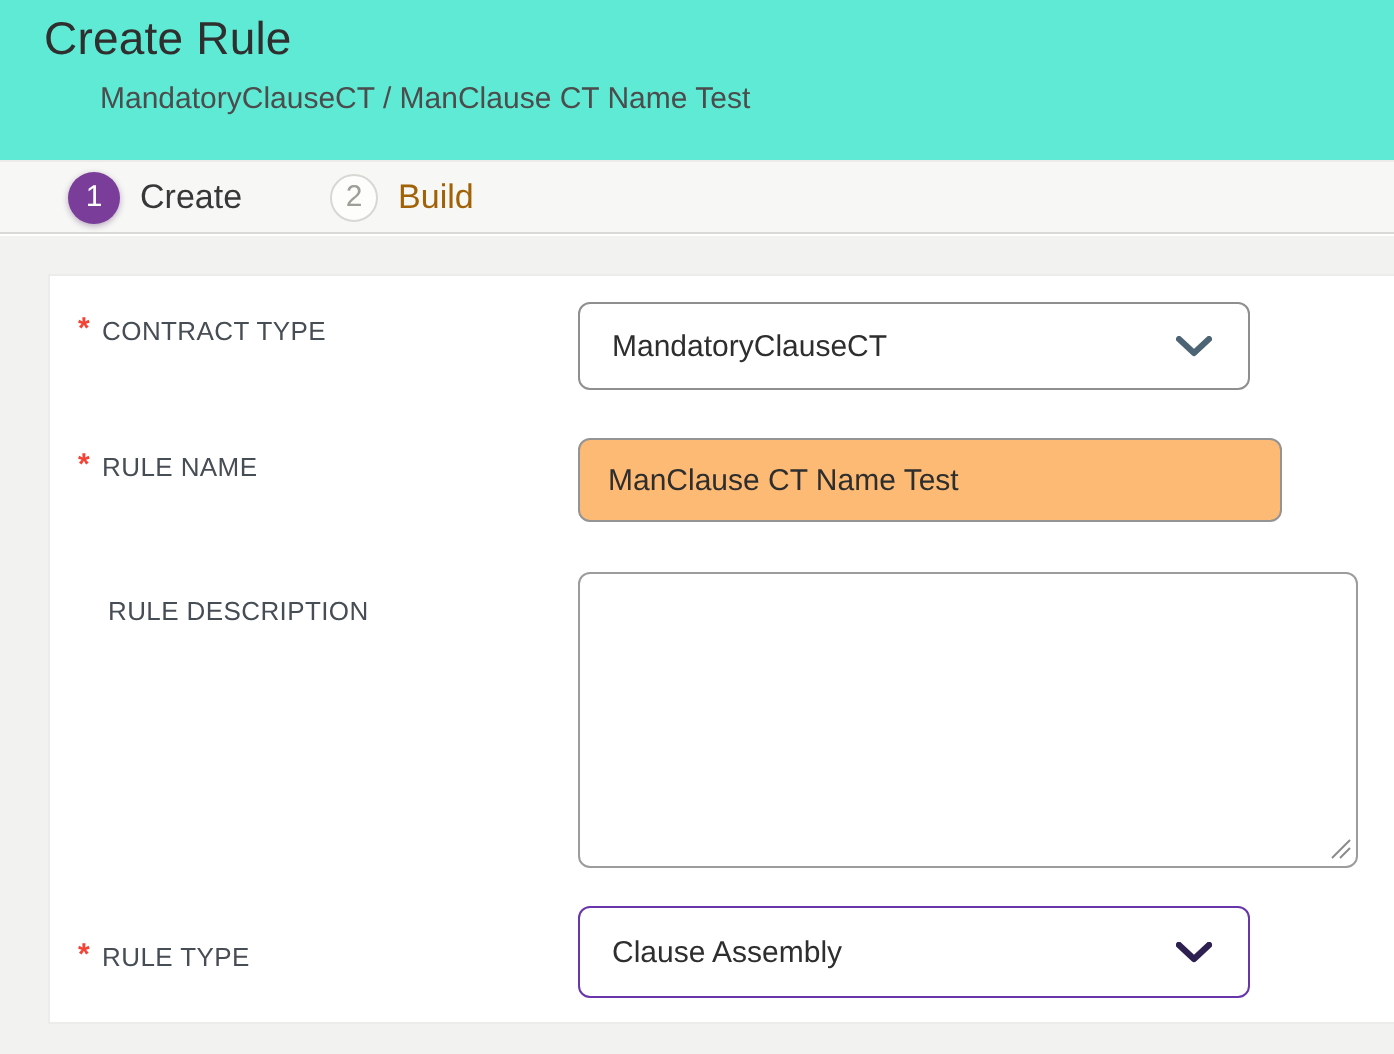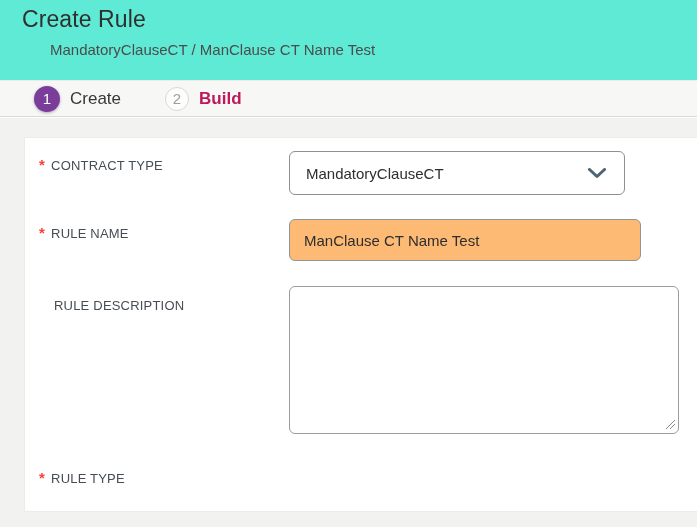--- a/index.html
+++ b/index.html
@@ -44,21 +44,21 @@
     background: #7a3d99; color: #ffffff;
     box-shadow: 0 1px 3px rgba(60,20,90,0.35);
   }
   .step-circle.inactive {
     width: 24px; height: 24px;
     background: #fdfdfc; color: #9f9f99;
     border: 1px solid #d8d8d3;
   }
   .step-label { margin-left: 10px; font-size: 17px; }
   .step-label.active { color: #383838; }
-  .step-label.inactive { color: #be185d; font-weight: bold; }
+  .step-label.inactive { color: #a16207; }
 
   
   .page-bg {
     position: absolute; left: 0; top: 118px; width: 697px; height: 409px;
     background: #f2f2f0;
   }
   .card {
     position: absolute; left: 24px; top: 137px; width: 674px; height: 375px;
     background: #ffffff;
     border: 1px solid #ececea;
@@ -174,15 +174,21 @@
       <svg class="resize-handle" width="12" height="12" viewBox="0 0 12 12">
         <line x1="2" y1="11" x2="11" y2="2" stroke-width="1" stroke="#8a8a8a"></line>
         <line x1="6" y1="11" x2="11" y2="6" stroke-width="1" stroke="#8a8a8a"></line>
       </svg>
     </div>
 
     <div class="field-label row4-label">
       <span class="req">*</span>
       <span>RULE TYPE</span>
     </div>
+    <div class="control select-box purple row4-field">
+      <span>Clause Assembly</span>
+      <svg class="chev" width="18" height="11" viewBox="0 0 18 11">
+        <polyline points="1.5,1.5 9,8.5 16.5,1.5" fill="none" stroke-width="3.2" stroke-linecap="round" stroke-linejoin="round" stroke="#2e2050"></polyline>
+      </svg>
+    </div>
 
   </div>
 </div>
 
 </body></html>

